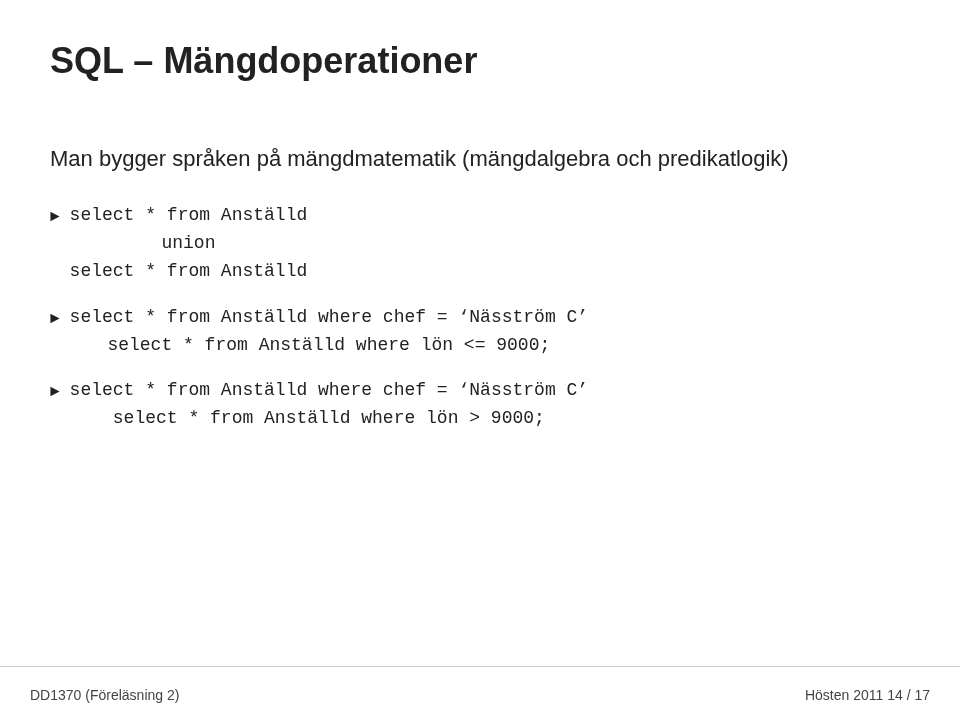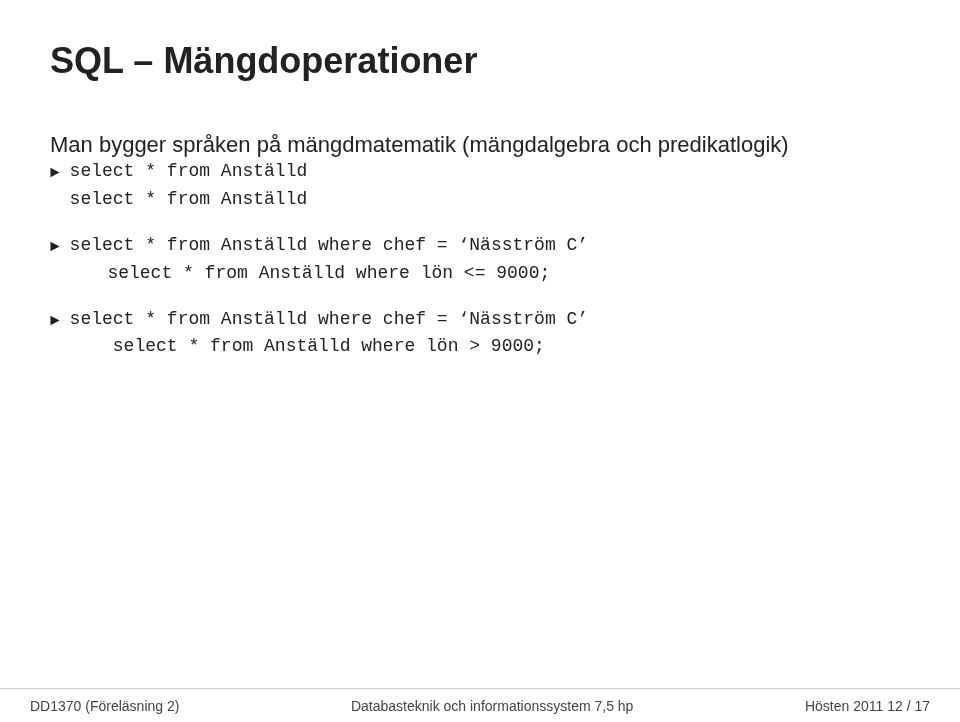--- a/index.html
+++ b/index.html
@@ -14,26 +14,27 @@
     }
 
     .main-content {
       padding: 40px 50px 0 50px;
     }
 
     .page-title {
       font-size: 36px;
       font-weight: bold;
       color: #222222;
-      margin-bottom: 50px;
+      margin-bottom: 64px;
     }
 
     .intro-text {
       font-size: 22px;
       color: #222222;
+      margin-bottom: 30px;
     }
 
     .code-block {
       font-family: 'Courier New', Courier, monospace;
       font-size: 18px;
       color: #222222;
       line-height: 1.55;
       margin-bottom: 0;
     }
 
@@ -60,21 +61,21 @@
     .code-line {
       white-space: pre;
     }
 
     
     .footer {
       position: absolute;
       bottom: 0;
       left: 0;
       right: 0;
-      height: 34px;
+      height: 56px;
       border-top: 1px solid #cccccc;
       display: flex;
       align-items: center;
       justify-content: space-between;
       padding: 0 30px;
       font-size: 14px;
       color: #444444;
     }
 
     .footer-left {
@@ -97,20 +98,21 @@
   <h1 class="page-title">SQL – Mängdoperationer</h1>
 
   <p class="intro-text">Man bygger språken på mängdmatematik (mängdalgebra och predikatlogik)</p>
 
   <div class="code-block">
 
     <div class="bullet-item">
       <span class="bullet-arrow">►</span>
       <div class="code-lines">
         <span class="code-line">select * from Anställd</span>
+        <span class="code-line">union</span>
         <span class="code-line">select * from Anställd</span>
       </div>
     </div>
 
     <div class="bullet-item">
       <span class="bullet-arrow">►</span>
       <div class="code-lines">
         <span class="code-line">select * from Anställd where chef = ‘Näsström C’</span>
         <span class="code-line">select * from Anställd where lön &lt;= 9000;</span>
       </div>
@@ -122,15 +124,14 @@
         <span class="code-line">select * from Anställd where chef = ‘Näsström C’</span>
         <span class="code-line">select * from Anställd where lön &gt; 9000;</span>
       </div>
     </div>
 
   </div>
 </div>
 
 <div class="footer">
   <span class="footer-left">DD1370  (Föreläsning 2)</span>
-  <span class="footer-center">Databasteknik och informationssystem 7,5 hp</span>
-  <span class="footer-right">Hösten 2011    12 / 17</span>
+  <span class="footer-right">Hösten 2011    14 / 17</span>
 </div>
 
 </body></html>

